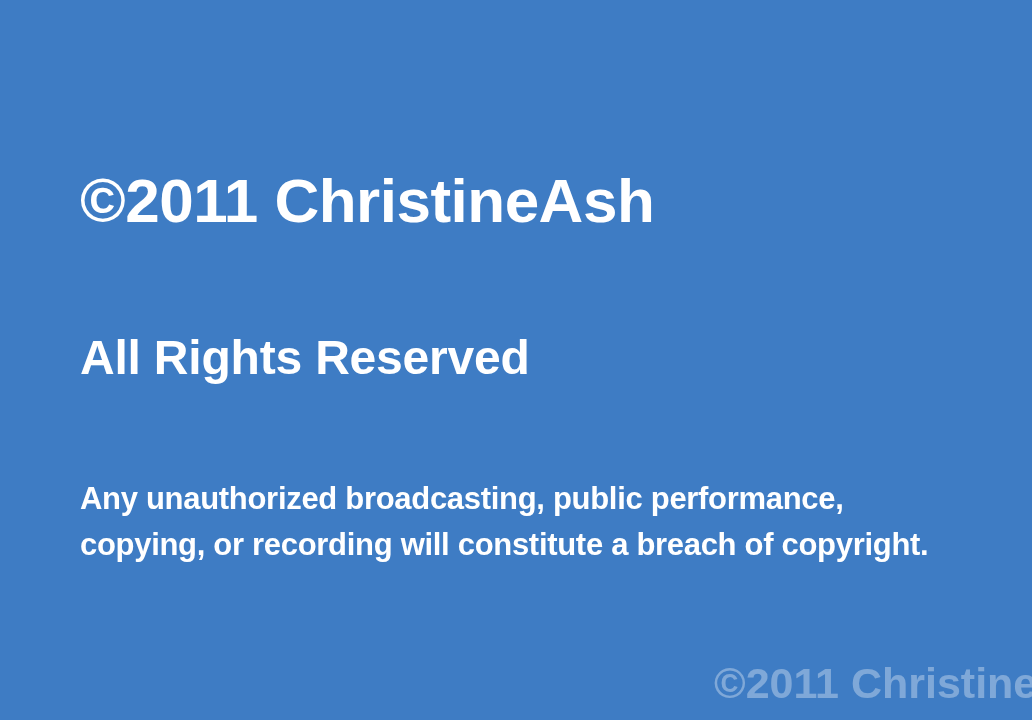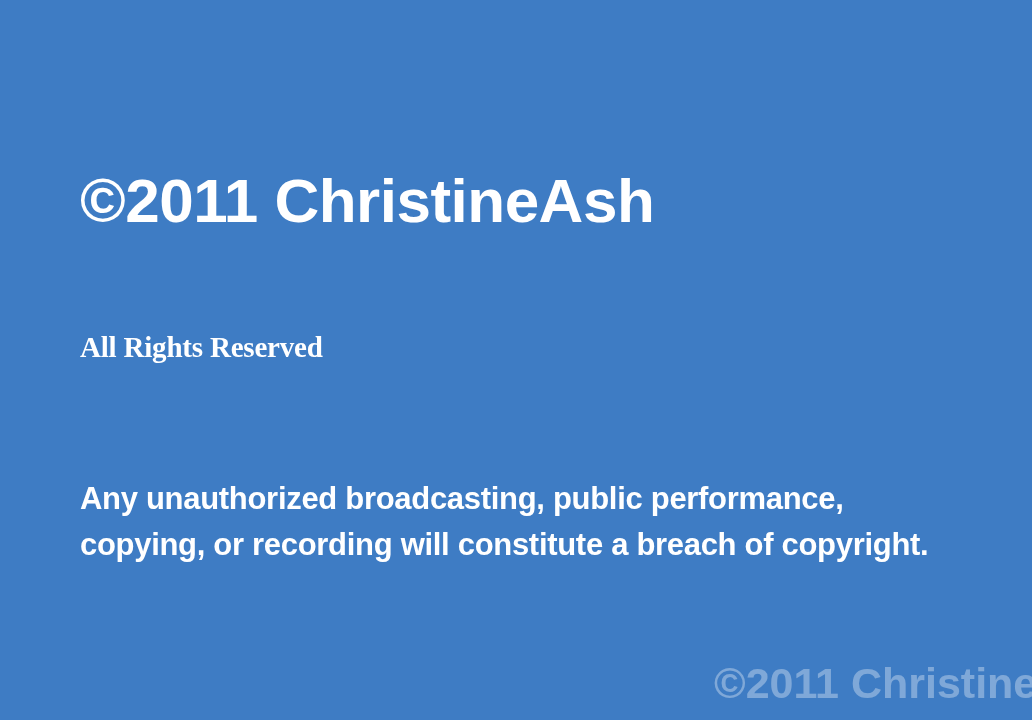--- a/index.html
+++ b/index.html
@@ -33,27 +33,26 @@
     letter-spacing: -0.5px;
     line-height: 1.05;
     white-space: nowrap;
   }
 
   
   .rights-line {
     position: absolute;
     left: 80px;
     top: 332px;
-    font-size: 29px;
+    font-size: 48px;
     font-weight: bold;
     color: #ffffff;
     letter-spacing: -0.2px;
     line-height: 1.1;
     white-space: nowrap;
-    font-family: Liberation Serif, serif;
   }
 
   
   .notice {
     position: absolute;
     left: 80px;
     top: 476px;
     width: 1200px;
     font-size: 31px;
     font-weight: bold;

